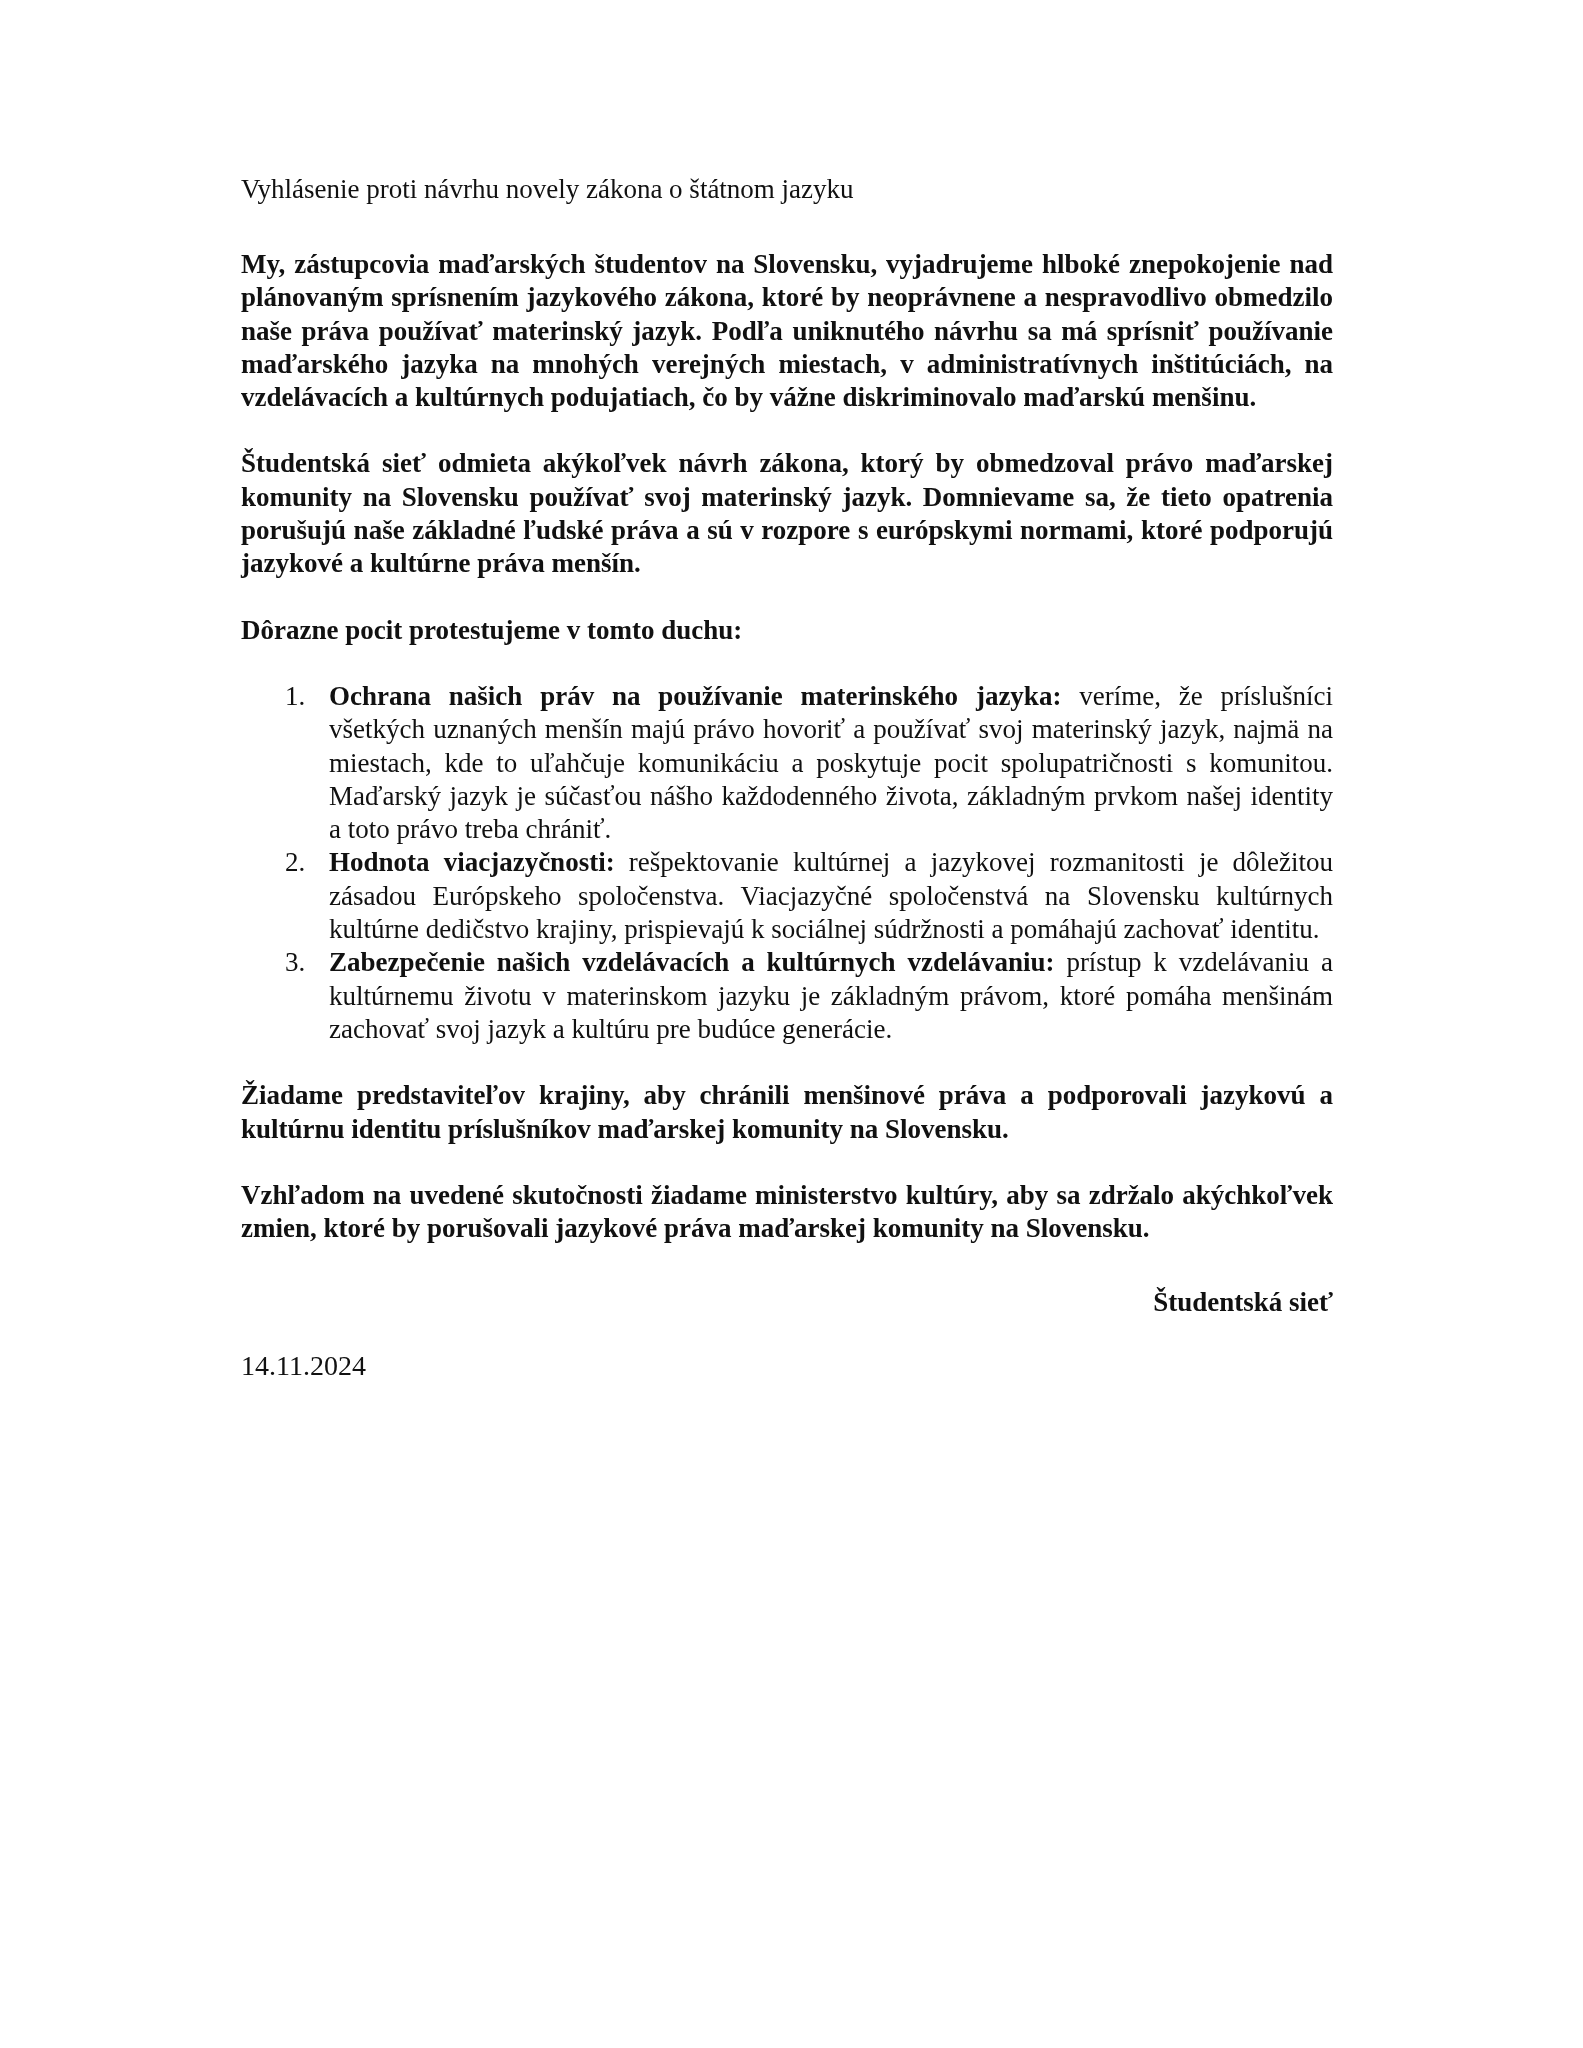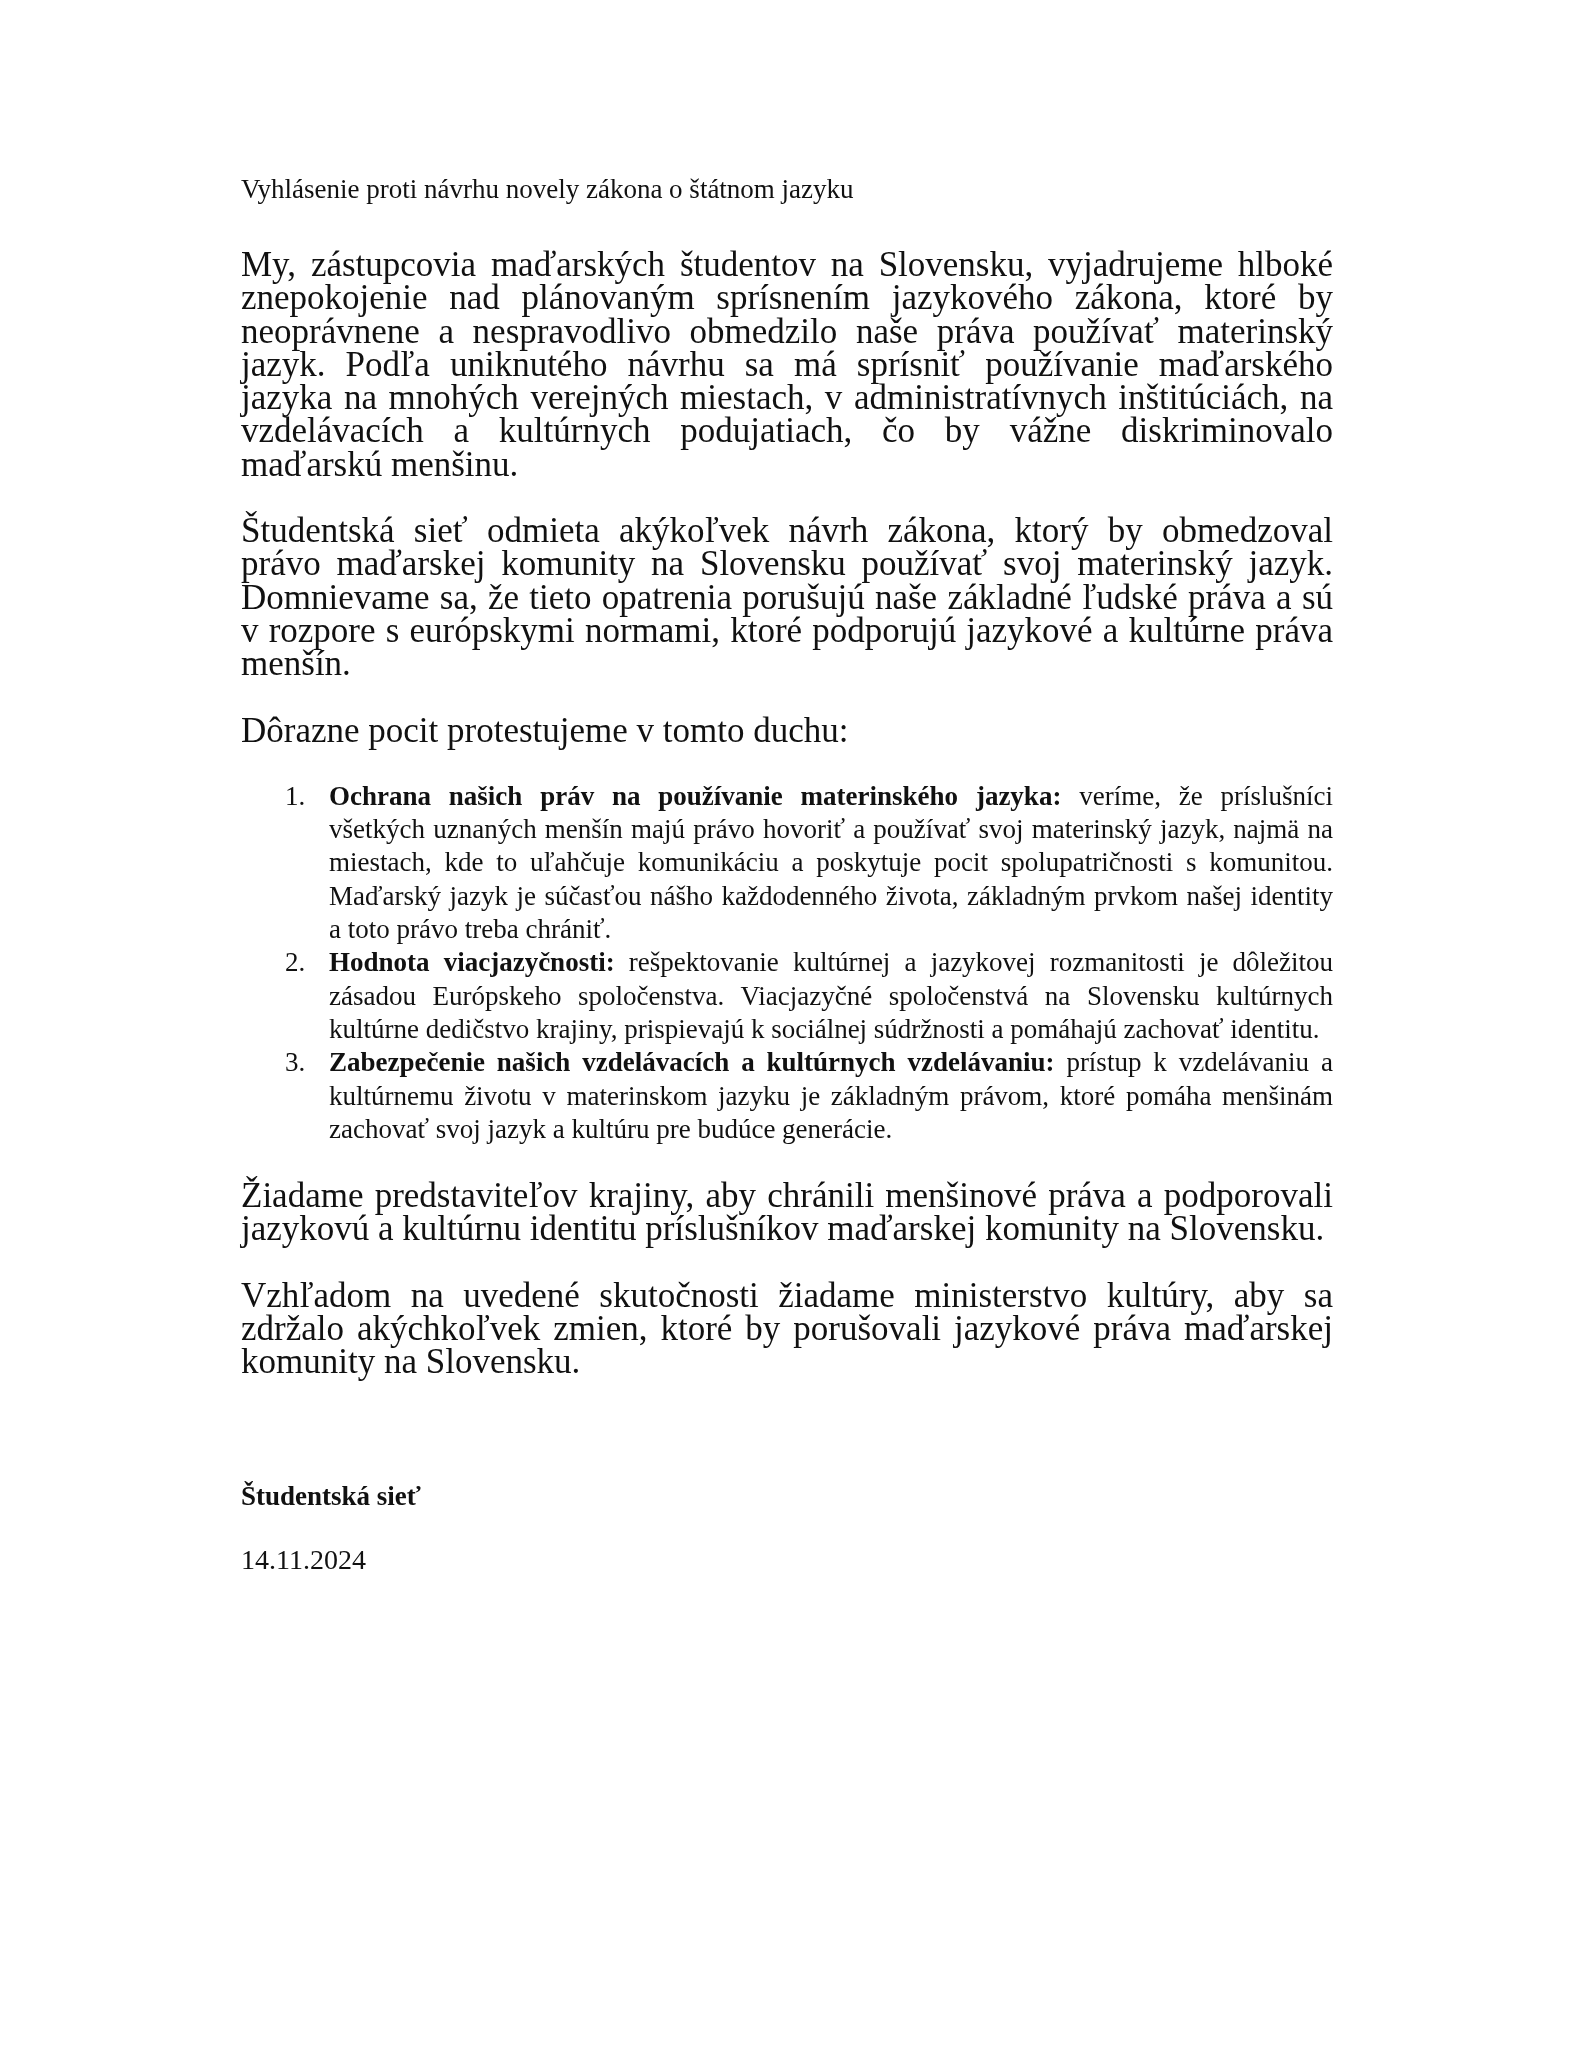--- a/index.html
+++ b/index.html
@@ -22,24 +22,25 @@
       width: 1092px;
     }
     .title {
       font-weight: normal;
       font-size: 27px;
       line-height: 34px;
       margin: 0 0 42px 0;
     }
     p {
       margin: 0;
-      font-size: 35px;
+      font-size: 27px;
       line-height: 33.3px;
       text-align: justify;
       text-align-last: left;
+      font-weight: bold;
     }
     .para { margin-bottom: 33px; }
     .list {
       margin: 0 0 33px 0;
       padding: 0;
       list-style: none;
     }
     .list-item {
       position: relative;
       padding-left: 88px;
@@ -50,22 +51,23 @@
     .list-num {
       position: absolute;
       left: 44px;
       top: 0;
     }
     .strong { font-weight: bold; }
     .signature {
       font-weight: bold;
       font-size: 27px;
       line-height: 34px;
-      margin-top: 100px;
+      margin-top: 40px;
       margin-bottom: 30px;
+      text-align: right;
     }
     .date {
       font-size: 28px;
       line-height: 34px;
     }
   </style>
 </head>
 <body>
 
 <div class="page">

